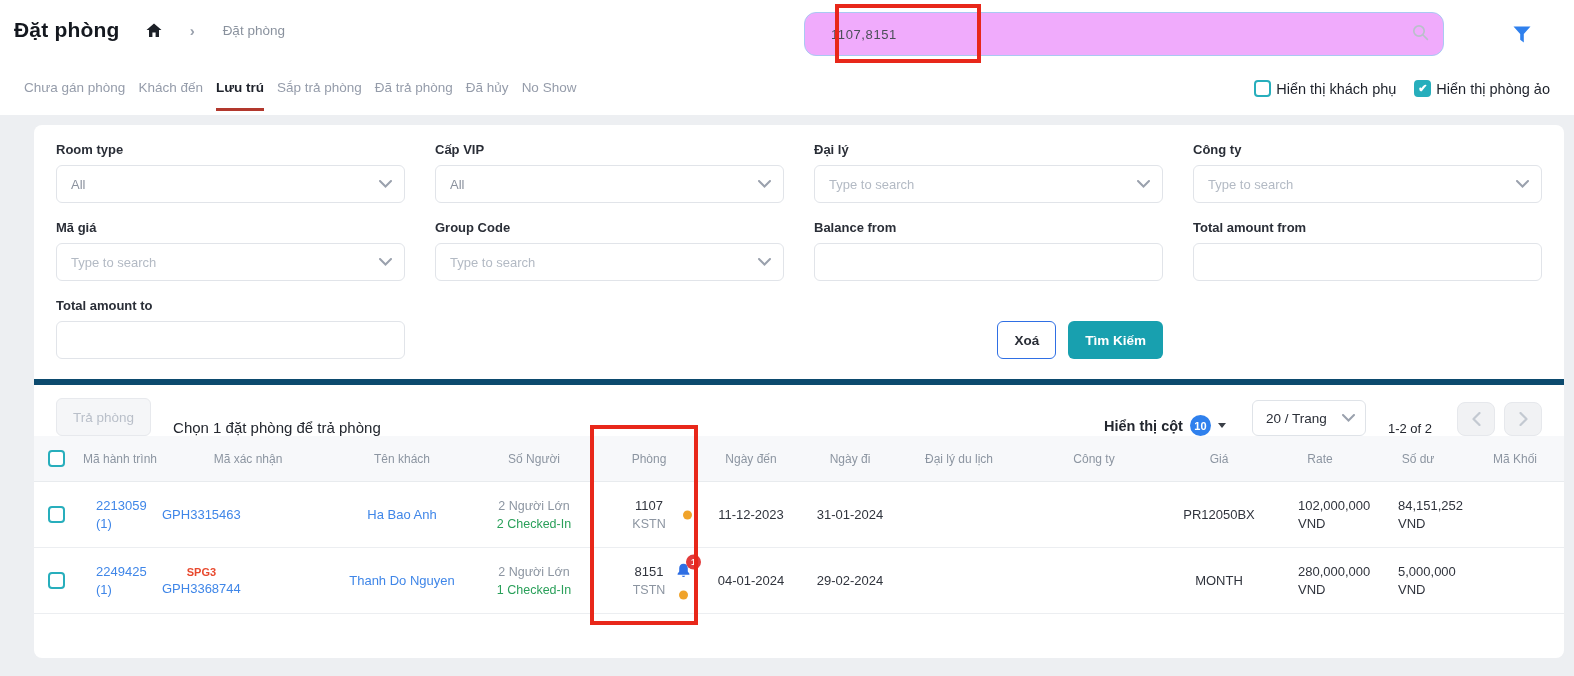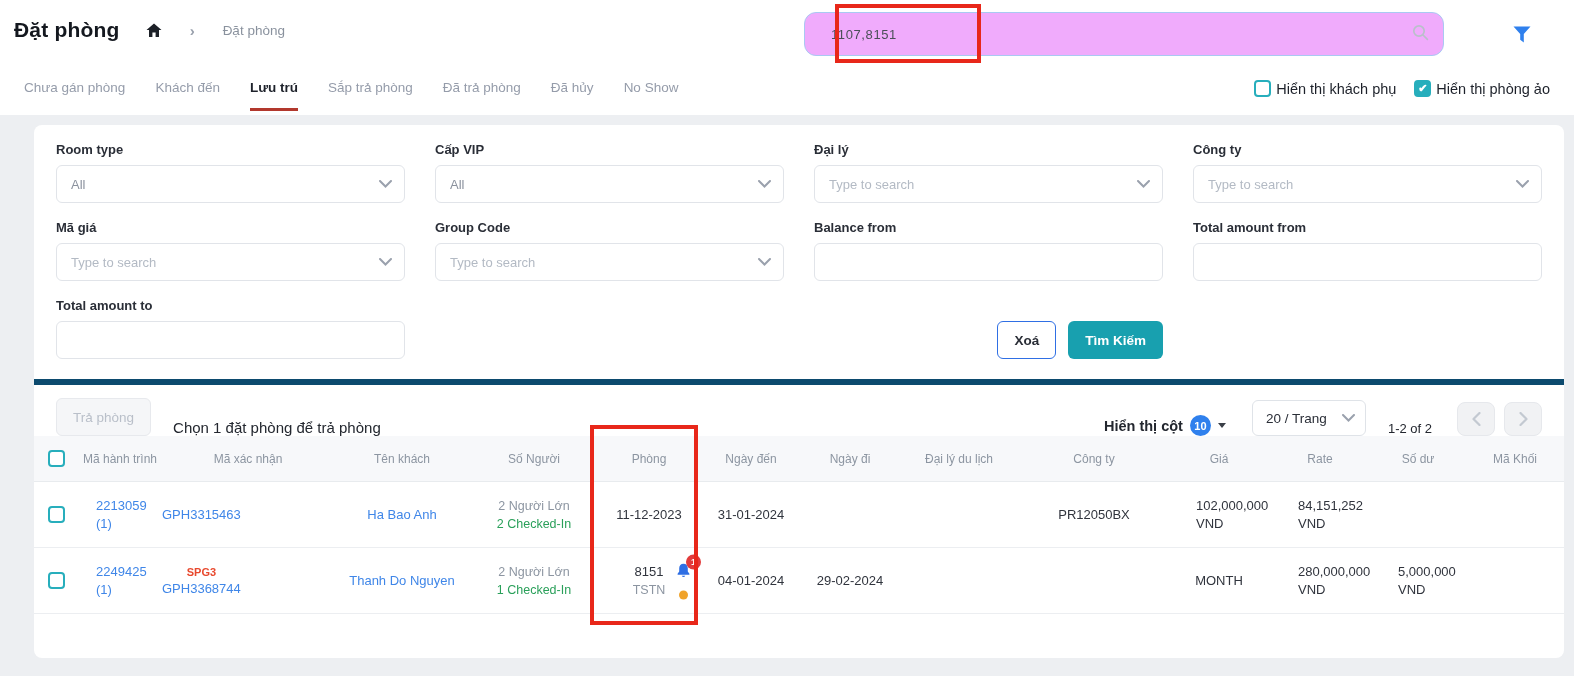--- a/index.html
+++ b/index.html
@@ -11,21 +11,21 @@
   .title-wrap { position:absolute; left:14px; top:18px; display:flex; align-items:center; gap:26px; }
   .page-title { font-size:21px; font-weight:bold; color:#14181f; letter-spacing:.2px; }
   .crumb-sep { color:#9aa1ad; font-size:15px; font-weight:bold; margin:0 2px; }
   .crumb-current { color:#8a929e; font-size:13.5px; }
   .search-box { position:absolute; left:804px; top:12px; width:640px; height:44px; border:1.5px solid #a9c9f2; border-radius:12px; background:#f0abfc; display:flex; align-items:center; }
   .search-box input { flex:1; border:none; outline:none; padding:0 10px 0 26px; font-size:13px; color:#4a4f58; letter-spacing:.6px; font-family:"Liberation Sans",sans-serif; background:transparent; }
   .search-ico { margin-right:14px; flex:0 0 auto; }
   .funnel-btn { position:absolute; left:1508px; top:20px; width:28px; height:28px; display:flex; align-items:center; justify-content:center; cursor:pointer; }
 
   
-  .tabs { position:absolute; left:24px; top:80px; display:flex; gap:30px; }
+  .tabs { position:absolute; left:24px; top:80px; display:flex; gap:13px; }
   .tab { font-size:13.5px; color:#959caa; padding-bottom:13px; cursor:pointer; }
   .tab.active { color:#1e222b; font-weight:bold; border-bottom:3px solid #b2382d; }
   .toggles { position:absolute; right:24px; top:80px; display:flex; gap:18px; align-items:center; }
   .toggle { display:flex; align-items:center; gap:5px; cursor:pointer; }
   .cbx { width:17px; height:17px; border:2px solid #27aebc; border-radius:4px; background:#fff; display:flex; align-items:center; justify-content:center; flex:0 0 auto; }
   .cbx.on { background:#27aebc; border-color:#27aebc; }
   .cbx .tick { display:none; color:#fff; font-size:11px; font-weight:bold; line-height:1; }
   .cbx.on .tick { display:block; }
   .toggle-label { font-size:14.5px; color:#1d212a; }
 
@@ -276,20 +276,27 @@
     <div class="cell cell-conf">
       <span class="conf-stack">
           <span class="link">GPH3315463</span>
         </span>
     </div>
     <div class="cell"><span class="link">Ha Bao Anh</span></div>
     <div class="cell">
       <span class="sub">2 Người Lớn</span><br>
       <span class="green">2 Checked-In</span>
     </div>
+    <div class="cell cell-room">
+      <span>1107</span>
+      <span class="sub">KSTN</span>
+      <span class="room-icons">
+          <span class="dot"></span>
+        </span>
+    </div>
     <div class="cell">11-12-2023</div>
     <div class="cell">31-01-2024</div>
     <div class="cell"></div>
     <div class="cell"></div>
     <div class="cell">PR12050BX</div>
     <div class="cell num-left">
       <span>102,000,000</span><br><span>VND</span>
     </div>
     <div class="cell num-left">
       <span>84,151,252</span><br><span>VND</span>

